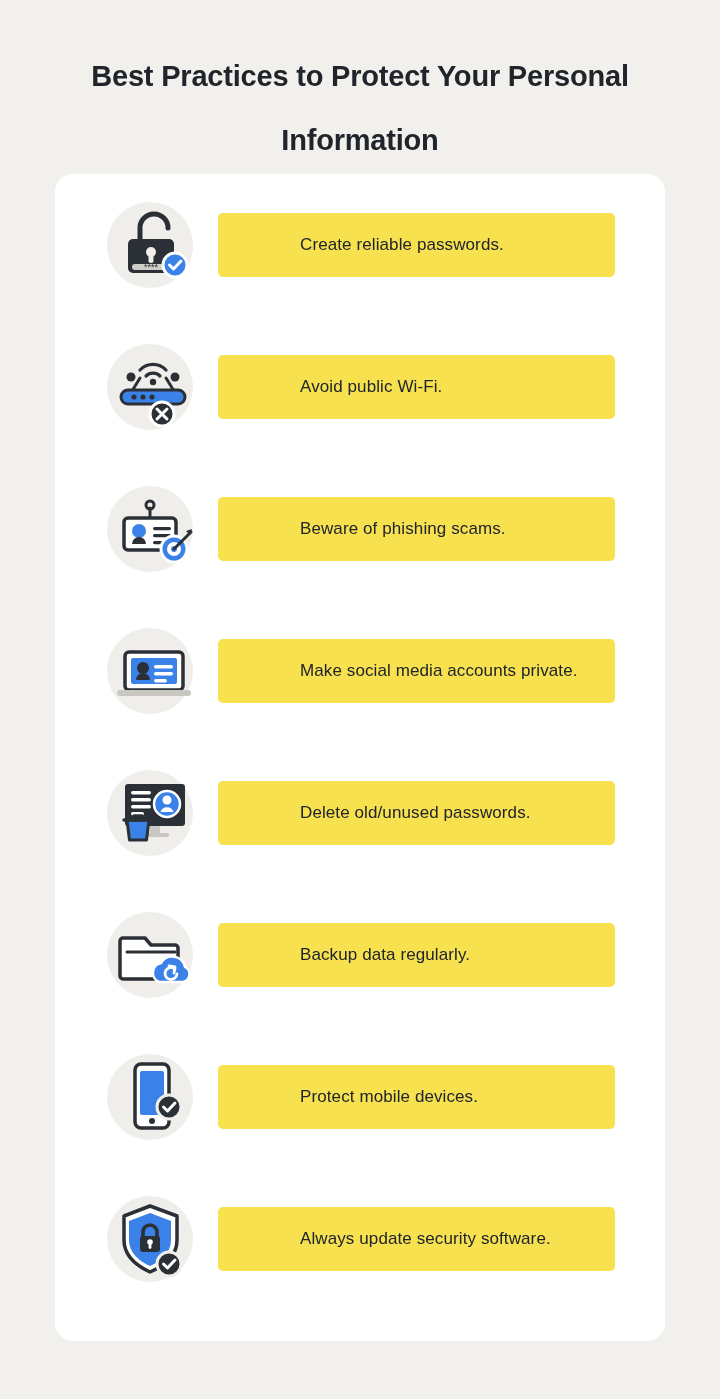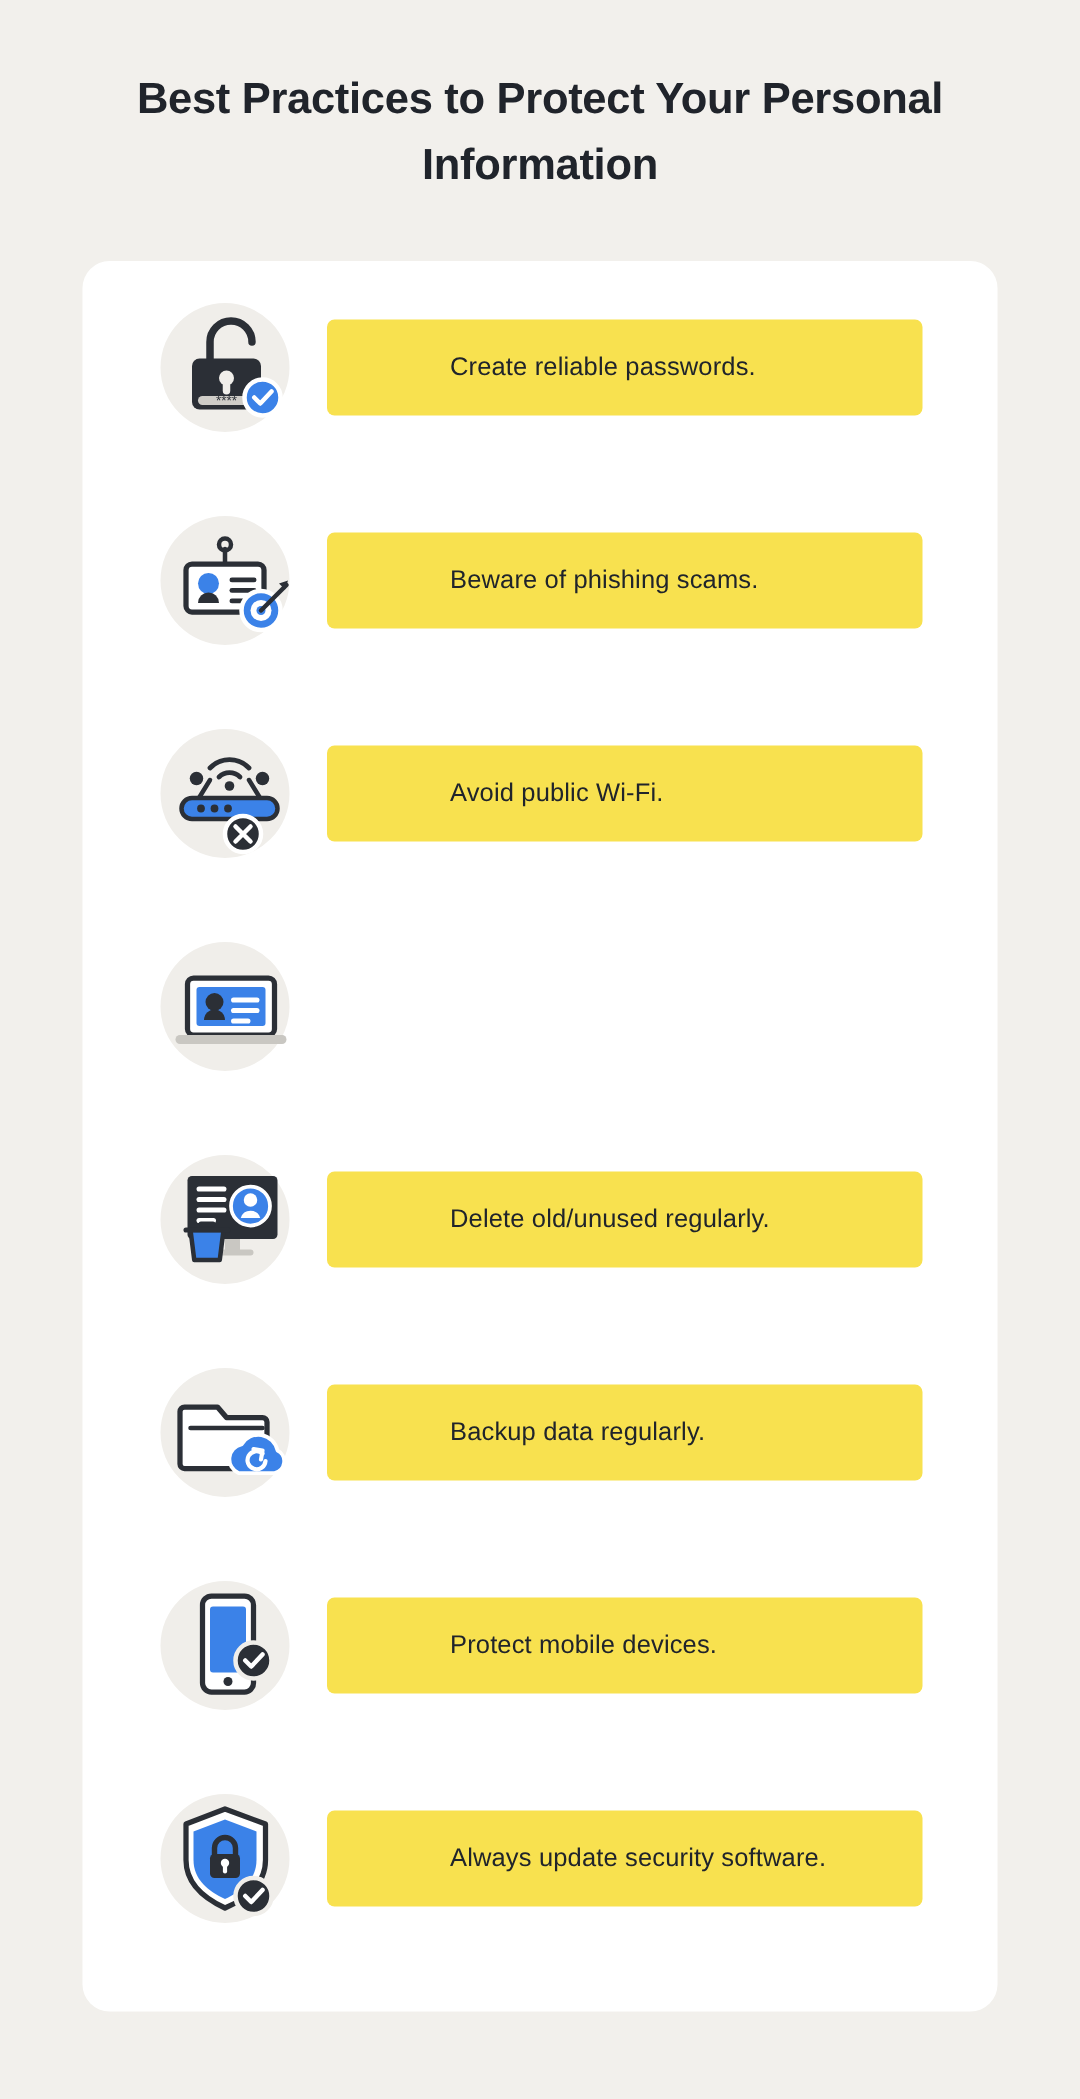--- a/index.html
+++ b/index.html
@@ -20,21 +20,21 @@
     background: #f2f0ec;
     box-sizing: border-box;
   }
   .title {
     position: absolute;
     top: 44px;
     left: 60px;
     width: 600px;
     text-align: center;
     font-size: 29px;
-    line-height: 44px;
+    line-height: 64px;
     font-weight: bold;
     color: #20242b;
     letter-spacing: -0.2px;
   }
   .card {
     position: absolute;
     top: 174px;
     left: 55px;
     width: 610px;
     height: 1167px;
@@ -115,20 +115,44 @@
             <circle cx="44" cy="50" r="5" fill="#f0eeea"></circle>
             <rect x="41.5" y="52" width="5" height="9" rx="2.5" fill="#f0eeea"></rect>
             <rect x="25" y="62" width="38" height="6" rx="3" fill="#cfcdc8"></rect>
             <text x="44" y="68" font-size="9" fill="#2b2f36" text-anchor="middle" font-family="'Liberation Sans',sans-serif">****</text>
             <circle cx="68" cy="63" r="12" fill="#3b82e8" stroke="#ffffff" stroke-width="3"></circle>
             <path d="M62.5 63 l4 4 l7.5 -8" fill="none" stroke="#ffffff" stroke-width="3" stroke-linecap="round" stroke-linejoin="round"></path>
           </svg>
         </div>
         <div class="bar">
           <span class="bar-label">Create reliable passwords.</span>
+        </div>
+      </div>
+
+      <div class="row">
+        <div class="iconwrap">
+          <div class="circle"></div>
+          <svg class="gfx" viewBox="0 0 110 86">
+            <path d="M33 26 a18 18 0 0 1 26 0" fill="none" stroke="#2b2f36" stroke-width="3.2" stroke-linecap="round"></path>
+            <path d="M39 32 a10 10 0 0 1 14 0" fill="none" stroke="#2b2f36" stroke-width="3.2" stroke-linecap="round"></path>
+            <circle cx="46" cy="38" r="3.2" fill="#2b2f36"></circle>
+            <path d="M25 47 L33 34" stroke="#2b2f36" stroke-width="3" stroke-linecap="round"></path>
+            <path d="M67 47 L59 34" stroke="#2b2f36" stroke-width="3" stroke-linecap="round"></path>
+            <circle cx="24" cy="33" r="4.5" fill="#2b2f36"></circle>
+            <circle cx="68" cy="33" r="4.5" fill="#2b2f36"></circle>
+            <rect x="14" y="46" width="64" height="14" rx="7" fill="#3b82e8" stroke="#2b2f36" stroke-width="3"></rect>
+            <circle cx="27" cy="53" r="2.6" fill="#2b2f36"></circle>
+            <circle cx="36" cy="53" r="2.6" fill="#2b2f36"></circle>
+            <circle cx="45" cy="53" r="2.6" fill="#2b2f36"></circle>
+            <circle cx="55" cy="70" r="12" fill="#2b2f36" stroke="#ffffff" stroke-width="3"></circle>
+            <path d="M50 65 l10 10 M60 65 l-10 10" stroke="#ffffff" stroke-width="3" stroke-linecap="round"></path>
+          </svg>
+        </div>
+        <div class="bar">
+          <span class="bar-label">Avoid public Wi-Fi.</span>
         </div>
       </div>
 
       <div class="row">
         <div class="iconwrap">
           <div class="circle"></div>
           <svg class="gfx" viewBox="0 0 110 86">
             <path d="M43 22 v10" stroke="#2b2f36" stroke-width="3" stroke-linecap="round"></path>
             <circle cx="43" cy="19" r="4" fill="none" stroke="#2b2f36" stroke-width="3"></circle>
             <rect x="17" y="32" width="52" height="32" rx="4" fill="#ffffff" stroke="#2b2f36" stroke-width="3.5"></rect>
@@ -146,53 +170,32 @@
         </div>
         <div class="bar">
           <span class="bar-label">Beware of phishing scams.</span>
         </div>
       </div>
 
       <div class="row">
         <div class="iconwrap">
           <div class="circle"></div>
           <svg class="gfx" viewBox="0 0 110 86">
-            <path d="M33 26 a18 18 0 0 1 26 0" fill="none" stroke="#2b2f36" stroke-width="3.2" stroke-linecap="round"></path>
-            <path d="M39 32 a10 10 0 0 1 14 0" fill="none" stroke="#2b2f36" stroke-width="3.2" stroke-linecap="round"></path>
-            <circle cx="46" cy="38" r="3.2" fill="#2b2f36"></circle>
-            <path d="M25 47 L33 34" stroke="#2b2f36" stroke-width="3" stroke-linecap="round"></path>
-            <path d="M67 47 L59 34" stroke="#2b2f36" stroke-width="3" stroke-linecap="round"></path>
-            <circle cx="24" cy="33" r="4.5" fill="#2b2f36"></circle>
-            <circle cx="68" cy="33" r="4.5" fill="#2b2f36"></circle>
-            <rect x="14" y="46" width="64" height="14" rx="7" fill="#3b82e8" stroke="#2b2f36" stroke-width="3"></rect>
-            <circle cx="27" cy="53" r="2.6" fill="#2b2f36"></circle>
-            <circle cx="36" cy="53" r="2.6" fill="#2b2f36"></circle>
-            <circle cx="45" cy="53" r="2.6" fill="#2b2f36"></circle>
-            <circle cx="55" cy="70" r="12" fill="#2b2f36" stroke="#ffffff" stroke-width="3"></circle>
-            <path d="M50 65 l10 10 M60 65 l-10 10" stroke="#ffffff" stroke-width="3" stroke-linecap="round"></path>
-          </svg>
-        </div>
-        <div class="bar">
-          <span class="bar-label">Avoid public Wi-Fi.</span>
-        </div>
-      </div>
-
-      <div class="row">
-        <div class="iconwrap">
-          <div class="circle"></div>
-          <svg class="gfx" viewBox="0 0 110 86">
             <rect x="18" y="24" width="58" height="38" rx="4" fill="#ffffff" stroke="#2b2f36" stroke-width="3.5"></rect>
             <rect x="24" y="30" width="46" height="26" rx="2" fill="#3b82e8"></rect>
             <circle cx="36" cy="40" r="6" fill="#2b2f36"></circle>
             <path d="M29 52 a7 7 0 0 1 14 0" fill="#2b2f36"></path>
             <rect x="47" y="37" width="19" height="3.4" rx="1.7" fill="#ffffff"></rect>
             <rect x="47" y="44" width="19" height="3.4" rx="1.7" fill="#ffffff"></rect>
             <rect x="47" y="51" width="13" height="3.4" rx="1.7" fill="#ffffff"></rect>
             <rect x="10" y="62" width="74" height="6" rx="3" fill="#c9c7c2"></rect>
           </svg>
+        </div>
+        <div class="bar">
+          <span class="bar-label">Make social media accounts private.</span>
         </div>
       </div>
 
       <div class="row">
         <div class="iconwrap">
           <div class="circle"></div>
           <svg class="gfx" viewBox="0 0 110 86">
             <rect x="18" y="14" width="60" height="42" rx="3" fill="#2b2f36"></rect>
             <rect x="24" y="21" width="20" height="3.4" rx="1.7" fill="#ffffff"></rect>
             <rect x="24" y="28" width="20" height="3.4" rx="1.7" fill="#ffffff"></rect>
@@ -202,21 +205,21 @@
             <circle cx="60" cy="30" r="4.5" fill="#ffffff"></circle>
             <path d="M53.5 42 a6.8 6.8 0 0 1 13 0" fill="#ffffff"></path>
             <rect x="43" y="56" width="10" height="8" fill="#c9c7c2"></rect>
             <rect x="34" y="63" width="28" height="4" rx="2" fill="#c9c7c2"></rect>
             <path d="M20 50 h22 l-2.5 20 h-17 z" fill="#3b82e8" stroke="#2b2f36" stroke-width="3" stroke-linejoin="round"></path>
             <path d="M17 50 h28" stroke="#2b2f36" stroke-width="3.4" stroke-linecap="round"></path>
             <path d="M27 46 h8" stroke="#2b2f36" stroke-width="3.4" stroke-linecap="round"></path>
           </svg>
         </div>
         <div class="bar">
-          <span class="bar-label">Delete old/unused regularly.</span>
+          <span class="bar-label">Delete old/unused passwords.</span>
         </div>
       </div>
 
       <div class="row">
         <div class="iconwrap">
           <div class="circle"></div>
           <svg class="gfx" viewBox="0 0 110 86">
             <path d="M16 26 h22 l6 7 h24 a3 3 0 0 1 3 3 v28 a3 3 0 0 1 -3 3 h-52 a3 3 0 0 1 -3 -3 v-35 a3 3 0 0 1 3 -3 z" fill="#ffffff" stroke="#2b2f36" stroke-width="3.5" stroke-linejoin="round"></path>
             <path d="M20 40 h48" stroke="#2b2f36" stroke-width="3" stroke-linecap="round"></path>
             <path d="M52 70 a10 10 0 0 1 2 -19 a13 13 0 0 1 24 4 a8 8 0 0 1 -2 15 z" fill="#3b82e8" stroke="#ffffff" stroke-width="2.5" stroke-linejoin="round"></path>

